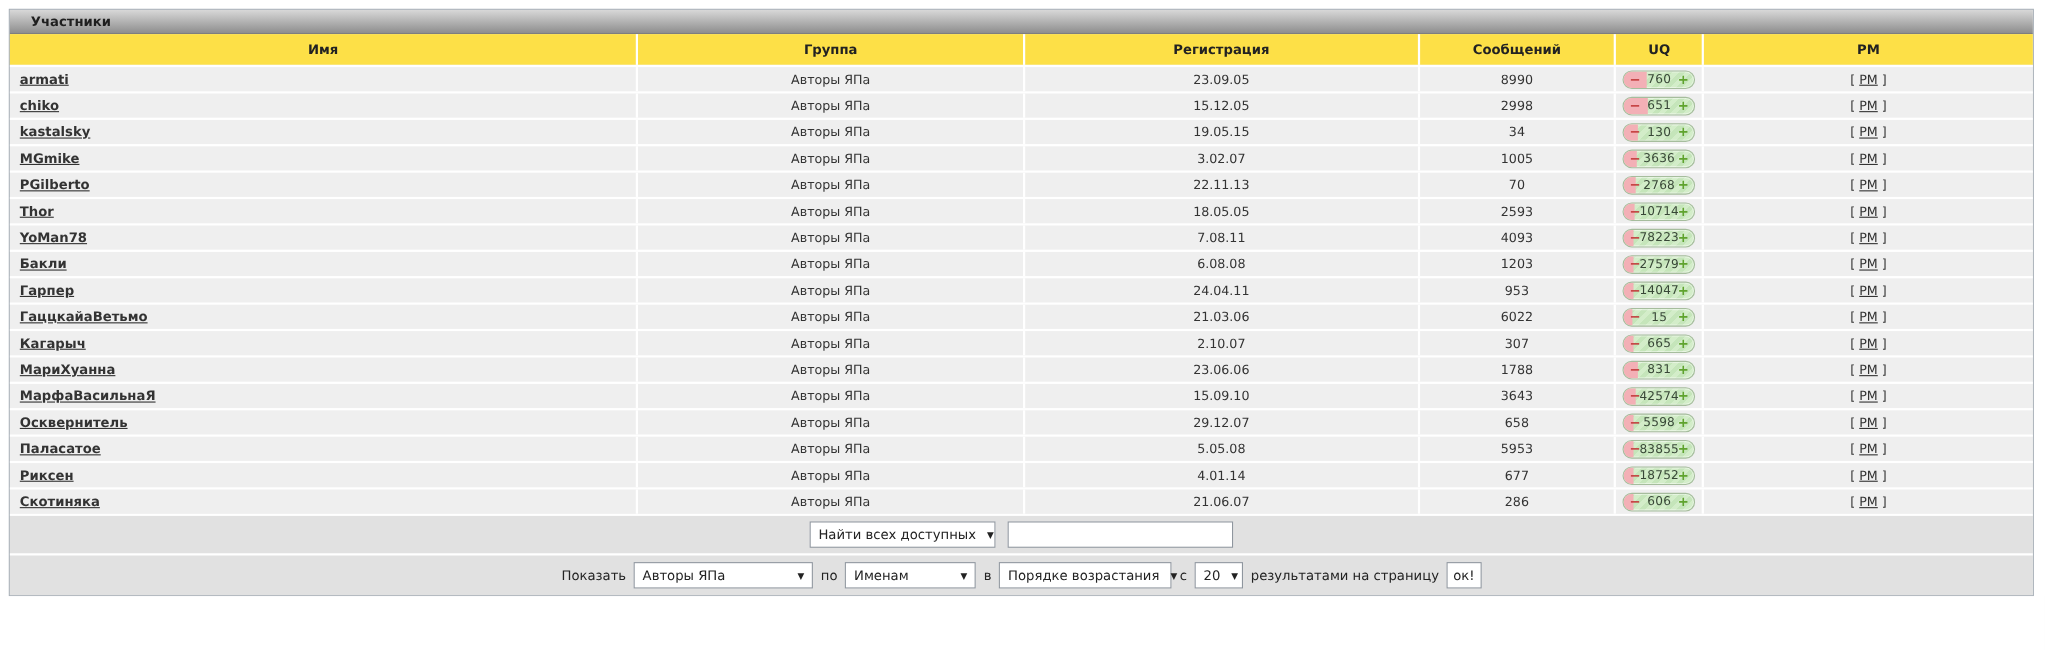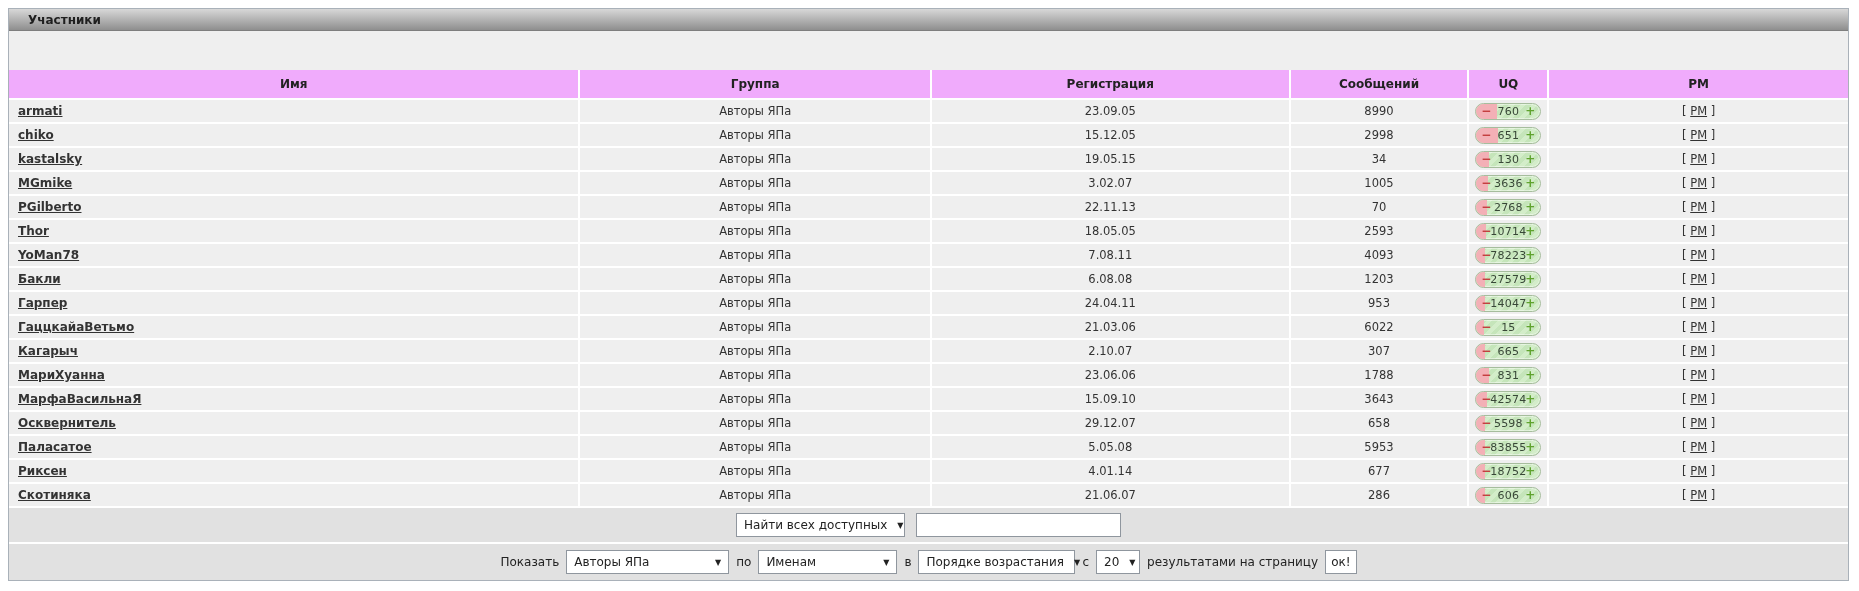--- a/index.html
+++ b/index.html
@@ -23,23 +23,22 @@
   }
 
   
   .grid6 {
     display:grid;
     grid-template-columns:570fr 352fr 359fr 179fr 80fr 301fr;
   }
   .grid6 > div:not(:first-child) { border-left:2px solid #fff; }
 
   .col-head-row {
-    background:#f0abfc;
+    background:#fde047;
     height:28px;
-    margin-top:39px;
   }
   .col-head-row > div {
     display:flex; align-items:center; justify-content:center;
     font-size:12px; font-weight:bold; color:#222;
   }
 
   .member-row {
     background:#efefef;
     height:24px;
     border-top:2px solid #fff;
@@ -103,21 +102,21 @@
   .fake-select .arrow { margin-left:auto; font-size:8px; color:#222; padding-left:10px; }
 
   .text-input {
     height:24px; width:205px;
     border:1px solid #8f969e; background:#fff;
     font-size:12px; padding:0 5px;
     font-family:"DejaVu Sans","Liberation Sans",sans-serif;
   }
   .sel-scope { width:169px; }
   .sel-group { width:163px; }
-  .sel-sort  { width:139px; }
+  .sel-sort  { width:119px; }
   .sel-order { width:157px; }
   .sel-pp    { width:44px; }
   .ok-button {
     height:24px; background:#fff;
     border:1px solid #8f969e;
     font-size:12px; color:#222; padding:0 5px;
     font-family:"DejaVu Sans","Liberation Sans",sans-serif;
     cursor:pointer;
   }
 </style>

